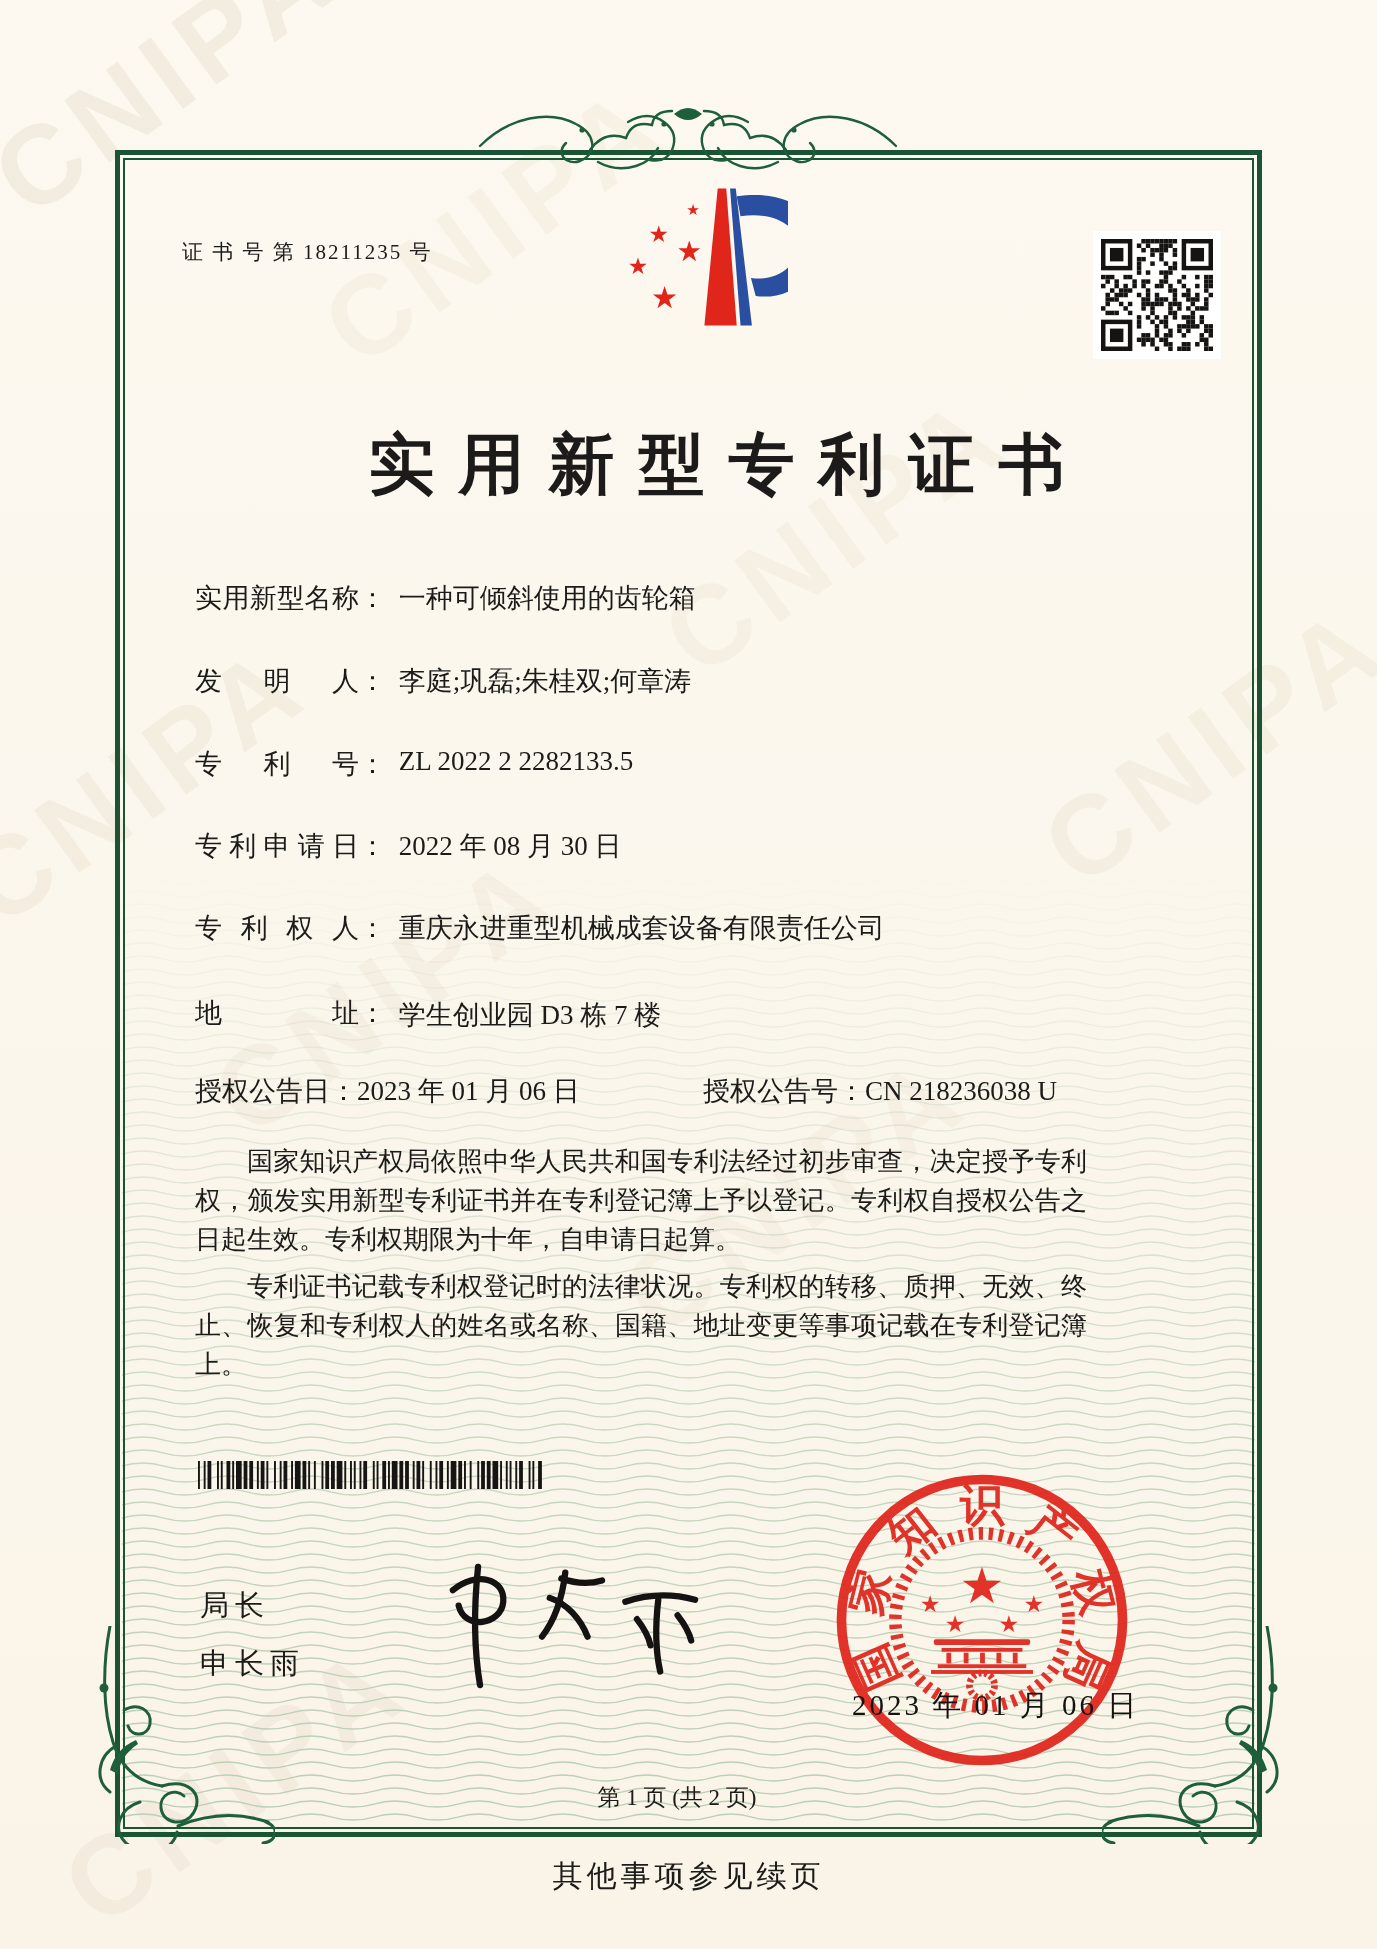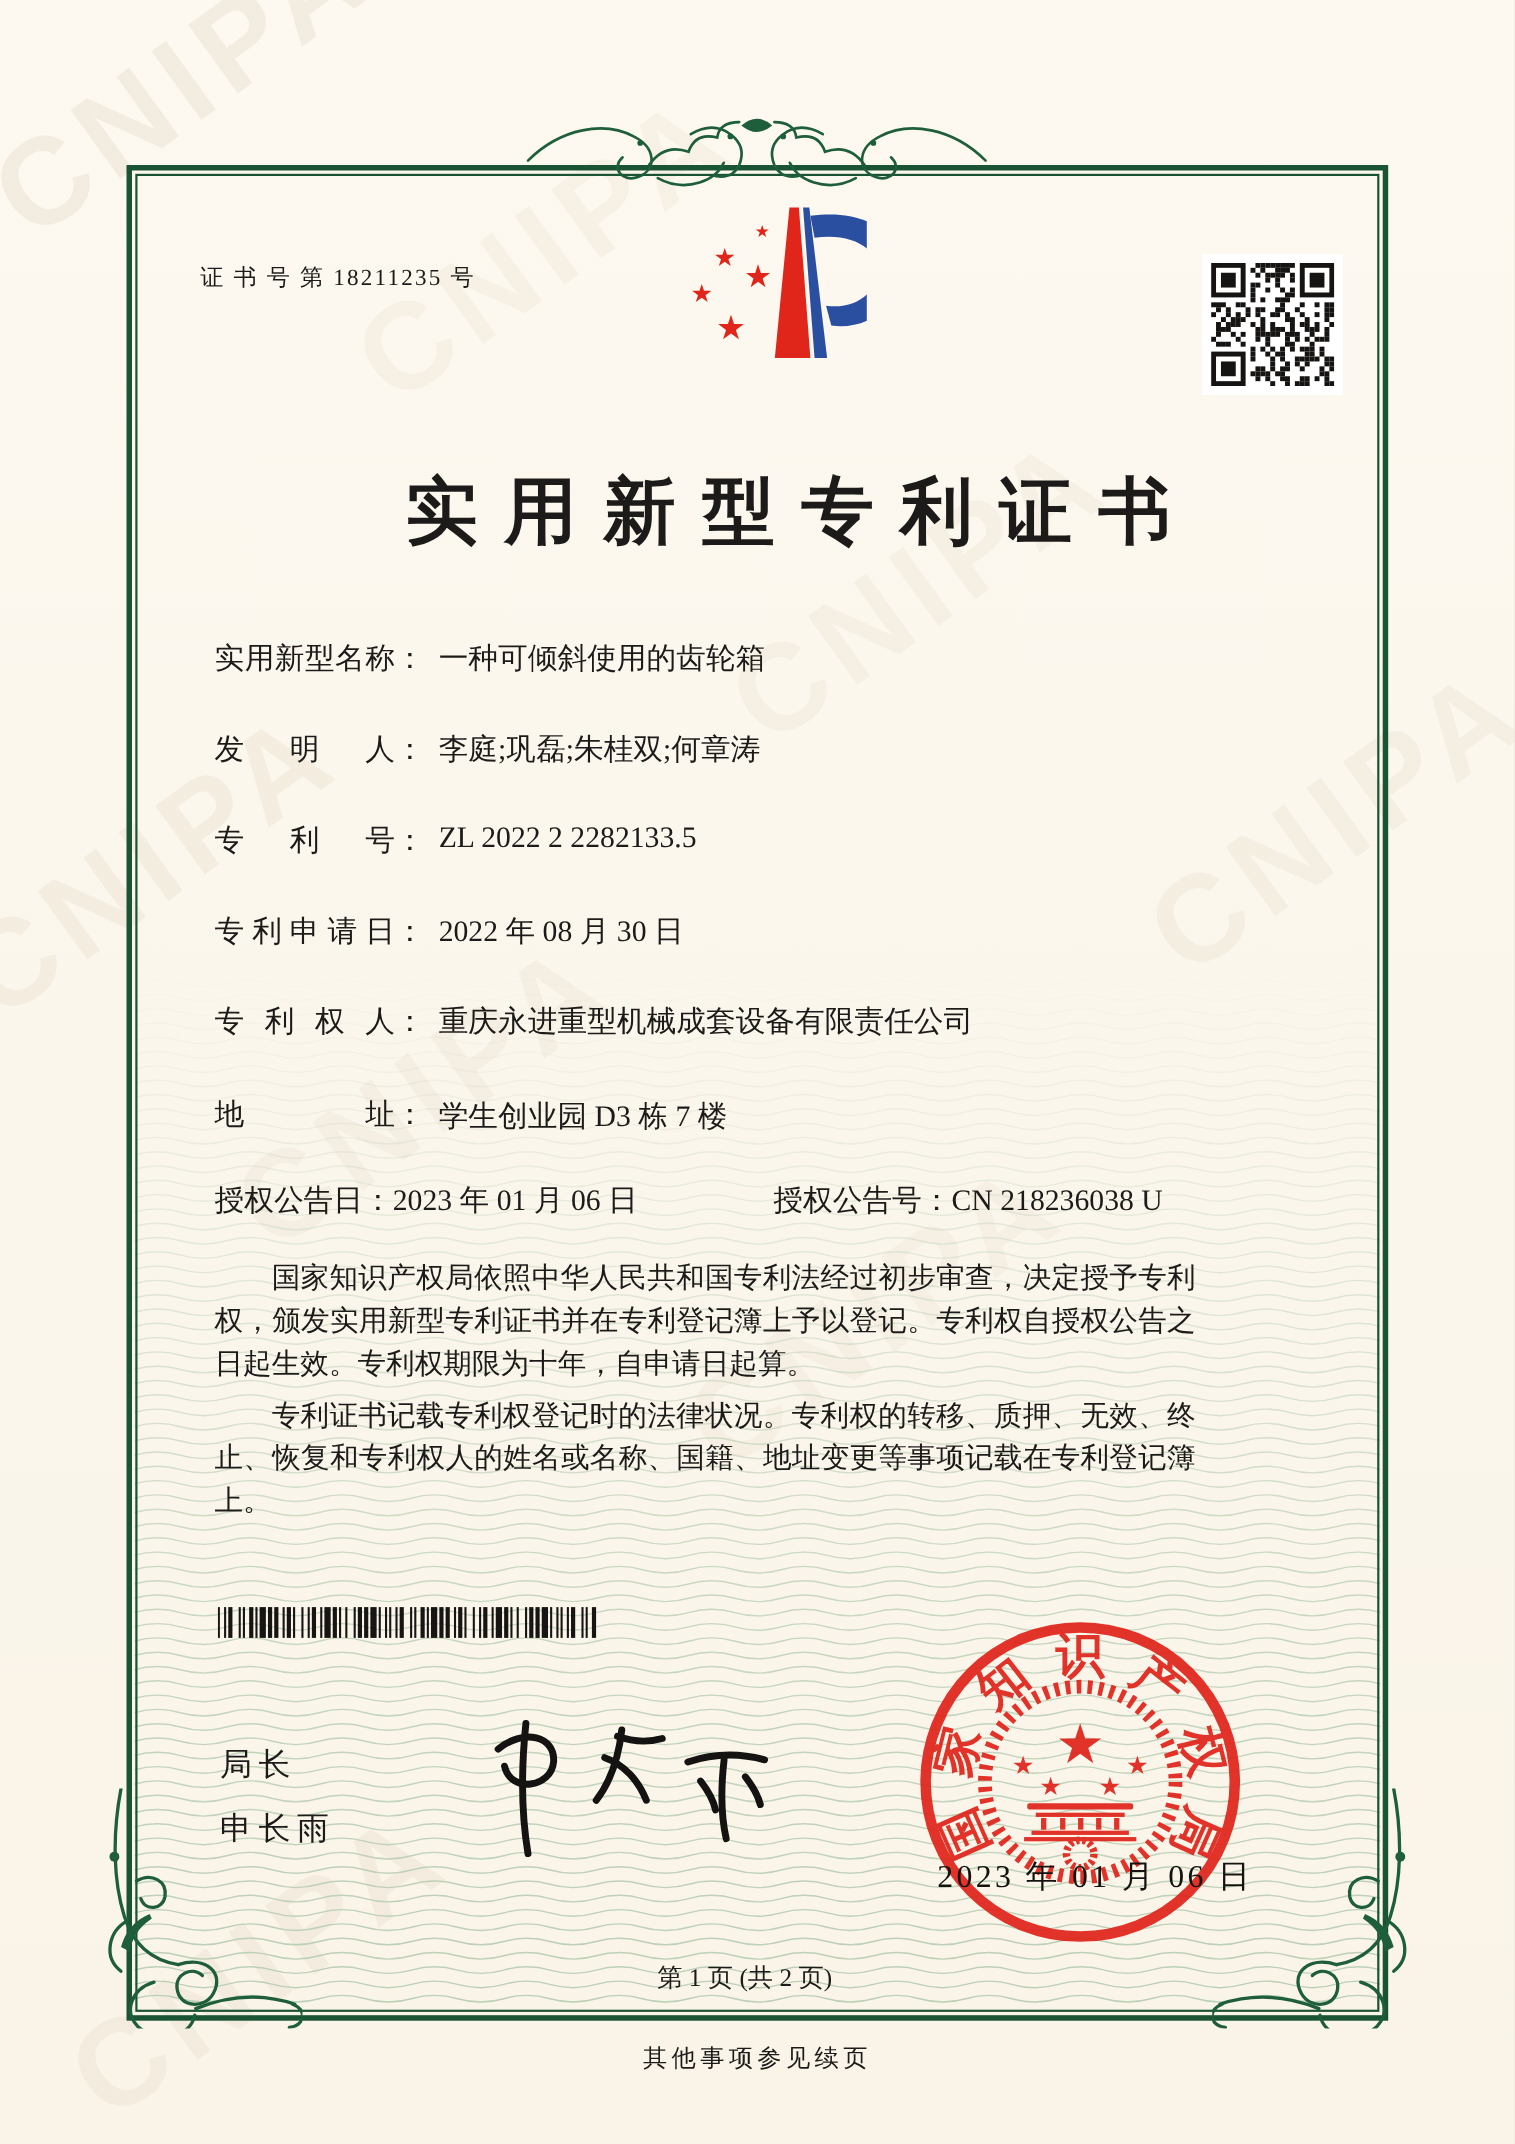--- a/index.html
+++ b/index.html
@@ -49,21 +49,21 @@
     font-size:26px;line-height:39px;text-align:justify;}
   .paras p{margin:0 0 8px 0;text-indent:2em;}
   .barcode{position:absolute;left:198px;top:1461px;width:348px;height:28px;z-index:4;}
   .signer{position:absolute;left:200px;top:1576px;z-index:4;
     font-family:"Liberation Sans","DejaVu Sans",sans-serif;font-size:29px;letter-spacing:6px;line-height:58px;}
   .signature{position:absolute;left:418px;top:1545px;width:310px;height:160px;z-index:4;}
   .seal{position:absolute;left:828px;top:1466px;width:308px;height:308px;z-index:5;opacity:.93;}
   .seal-date{position:absolute;left:852px;top:1686px;width:280px;z-index:6;
     font-size:29px;letter-spacing:3px;color:#14130f;white-space:nowrap;}
   .page-info{position:absolute;left:0;top:1782px;width:1354px;text-align:center;font-size:23px;z-index:4;}
-  .cont-note{position:absolute;left:0;top:1856px;width:1377px;text-align:center;font-size:22px;letter-spacing:4px;z-index:4;}
+  .cont-note{position:absolute;left:0;top:1856px;width:1377px;text-align:center;font-size:30px;letter-spacing:4px;z-index:4;}
 </style>
 </head>
 <body>
 
 <div class="page">
 
   <span class="wm" style="left:-30px;top:10px;opacity:.17">CNIPA</span>
   <span class="wm" style="left:300px;top:160px;opacity:.10">CNIPA</span>
   <span class="wm" style="left:640px;top:470px;opacity:.10">CNIPA</span>
   <span class="wm" style="left:-60px;top:720px;opacity:.14">CNIPA</span>

